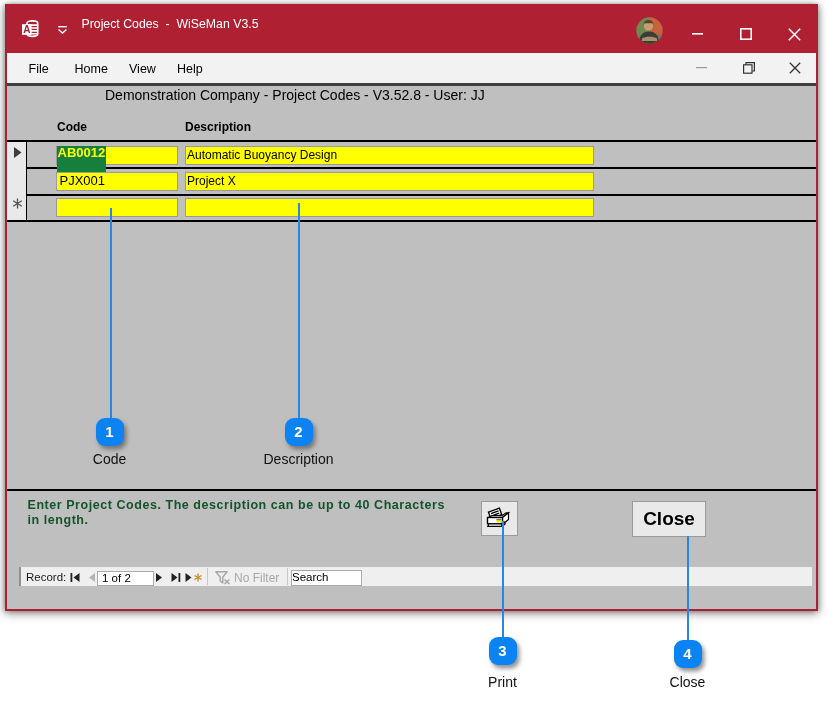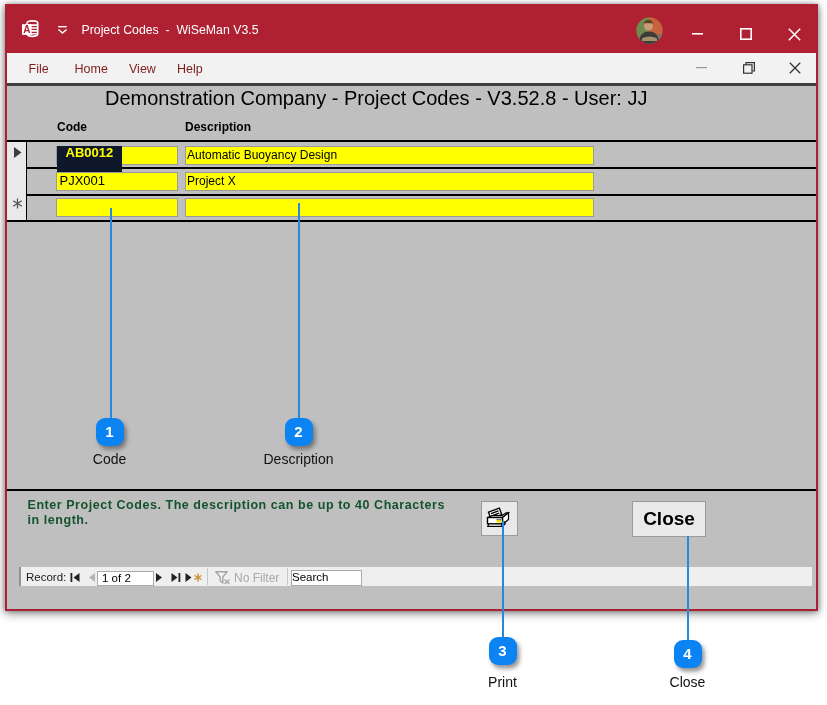--- a/index.html
+++ b/index.html
@@ -12,21 +12,21 @@
        box-shadow:0 3px 9px rgba(0,0,0,.38),2px 0 5px rgba(0,0,0,.18),-2px 0 5px rgba(0,0,0,.18);}
   #titlebar{left:0;top:0;width:808.5px;height:49px;background:#AE2032;}
   #menubar{left:0;top:49px;width:808.5px;height:30px;background:#F2F2F2;}
   #darkline{left:0;top:79px;width:808.5px;height:2.5px;background:#3F3F3F;}
   #form{left:0;top:81.5px;width:808.5px;height:481.5px;background:#BFBFBF;}
   #navbar{left:12px;top:563px;width:793px;height:19px;background:#EFEFEF;}
   #statusbar{left:0;top:582px;width:808.5px;height:22.5px;background:#F4F4F4;border-top:1px solid #DADADA;}
   
   .ttxt{color:#fff;font-size:12.3px;}
   
-  .mi{top:9px;font-size:12.5px;color:#7f1d1d;}
+  .mi{top:9px;font-size:12.5px;color:#000000;}
   
   .hline{left:0;width:808.5px;height:2px;background:#000;}
   .yf{background:#FFFF00;border:1px solid #9a9a9a;}
   .ftext{font-size:12px;color:#000;}
   .btn{background:#E9E9E9;border:1px solid #9b9b9b;}
   
   .cline{width:2px;background:#2787E3;z-index:30;}
   .badge{width:28px;height:28px;border-radius:9px;background:#0C83F2;z-index:31;
          color:#fff;font-weight:bold;font-size:15px;text-align:center;line-height:28px;
          box-shadow:2.5px 3.5px 4px rgba(60,60,60,.55);}
@@ -40,21 +40,21 @@
     <svg class="abs" style="left:15px;top:16px" width="18" height="18" viewBox="0 0 18 18">
       <path d="M5 3.2 C5 1.9 7.2 0.9 10.3 0.9 C13.4 0.9 15.7 1.9 15.7 3.2 L15.7 14 C15.7 15.3 13.4 16.3 10.3 16.3 C7.2 16.3 5 15.3 5 14 Z" fill="none" stroke="#fff" stroke-width="1.7"></path>
       <path d="M5.5 5.1 L15.7 5.1 M5.5 8 L15.7 8 M5.5 10.9 L15.7 10.9 M5.5 13.8 L15.7 13.8" stroke="#fff" stroke-width="1.6"></path>
       <rect x="0" y="4.2" width="9.6" height="10.6" fill="#fff"></rect>
       <text x="4.8" y="12.9" font-family="Liberation Sans" font-size="10" font-weight="bold" fill="#AE2032" text-anchor="middle">A</text>
     </svg>
     <svg class="abs" style="left:50px;top:22px" width="11" height="8" viewBox="0 0 11 8">
       <rect x="1.2" y="0" width="8.6" height="1.4" fill="#fff"></rect>
       <path d="M1.5 3.4 L5.5 7 L9.5 3.4" fill="none" stroke="#fff" stroke-width="1.4"></path>
     </svg>
-    <div class="abs ttxt" style="left:74.5px;top:19px;">Project Codes&nbsp; -&nbsp; WiSeMan V3.5</div>
+    <div class="abs ttxt" style="left:74.5px;top:13px;">Project Codes&nbsp; -&nbsp; WiSeMan V3.5</div>
 
     <svg class="abs" style="left:629px;top:13px" width="27" height="27" viewBox="0 0 27 27">
       <defs>
           <clipPath id="avc">
             <circle cx="13.5" cy="13.5" r="13.2"></circle>
           </clipPath>
         </defs>
       <g clip-path="url(#avc)">
         <rect x="0" y="0" width="13" height="27" fill="#6f8a4e"></rect>
         <rect x="13" y="0" width="14" height="27" fill="#c4633c"></rect>
@@ -88,21 +88,21 @@
       <rect x="0.6" y="2.8" width="8.4" height="8.4" fill="none" stroke="#333" stroke-width="1.2"></rect>
       <path d="M3 2.8 L3 0.6 L11.4 0.6 L11.4 9 L9.2 9" fill="none" stroke="#333" stroke-width="1.2"></path>
     </svg>
     <svg class="abs" style="left:782px;top:9px" width="12" height="12" viewBox="0 0 12 12">
         <path d="M0.8 0.8 L11.2 11.2 M11.2 0.8 L0.8 11.2" stroke="#333" stroke-width="1.3"></path>
       </svg>
   </div>
   <div id="darkline" class="abs"></div>
 
   <div id="form" class="abs">
-    <div class="abs" style="left:98px;top:1.5px;font-size:20px;color:#000;white-space:nowrap">Demonstration Company - Project Codes - V3.52.8 - User: JJ</div>
+    <div class="abs" style="left:98px;top:1.5px;font-size:14px;color:#000;white-space:nowrap">Demonstration Company - Project Codes - V3.52.8 - User: JJ</div>
     <div class="abs ftext" style="left:50px;top:34px;font-weight:bold">Code</div>
     <div class="abs ftext" style="left:178px;top:34px;font-weight:bold">Description</div>
 
     <div class="abs hline" style="top:54px"></div>
     <div class="abs hline" style="top:81.5px"></div>
     <div class="abs hline" style="top:108px"></div>
     <div class="abs hline" style="top:134.5px"></div>
 
     <div class="abs" style="left:0;top:56px;width:19px;height:78.5px;background:#E9E9E9;border-right:1.5px solid #000"></div>
     <svg class="abs" style="left:6px;top:61px" width="9" height="11" viewBox="0 0 9 11">
@@ -111,21 +111,21 @@
     <svg class="abs" style="left:5px;top:112px" width="11" height="11" viewBox="0 0 11 11">
       <g stroke="#555" stroke-width="1.3">
           <path d="M5.5 0.5 L5.5 10.5"></path>
           <path d="M1.2 2.7 L9.8 8.3"></path>
           <path d="M9.8 2.7 L1.2 8.3"></path>
         </g>
     </svg>
 
     <div class="abs yf" style="left:49px;top:60px;width:120px;height:17px"></div>
     <div class="abs yf" style="left:178px;top:60px;width:406.5px;height:17px"></div>
-    <div class="abs" style="left:49.5px;top:60.5px;background:#0f172a;color:#FFFF00;font-weight:bold;font-size:13px;height:28px;line-height:14px;padding:0 9px">AB0012</div>
+    <div class="abs" style="left:49.5px;top:60.5px;background:#15803d;color:#FFFF00;font-weight:bold;font-size:13px;height:28px;line-height:14px;padding:0 1px">AB0012</div>
     <div class="abs ftext" style="left:180px;top:62.5px">Automatic Buoyancy Design</div>
 
     <div class="abs yf" style="left:49px;top:86px;width:120px;height:17px"></div>
     <div class="abs yf" style="left:178px;top:86px;width:406.5px;height:17px"></div>
     <div class="abs" style="left:52.5px;top:87px;font-weight:normal;font-size:13px;color:#000">PJX001</div>
     <div class="abs ftext" style="left:180px;top:88.5px">Project X</div>
 
     <div class="abs yf" style="left:49px;top:112.5px;width:120px;height:17px"></div>
     <div class="abs yf" style="left:178px;top:112.5px;width:406.5px;height:17px"></div>
 

